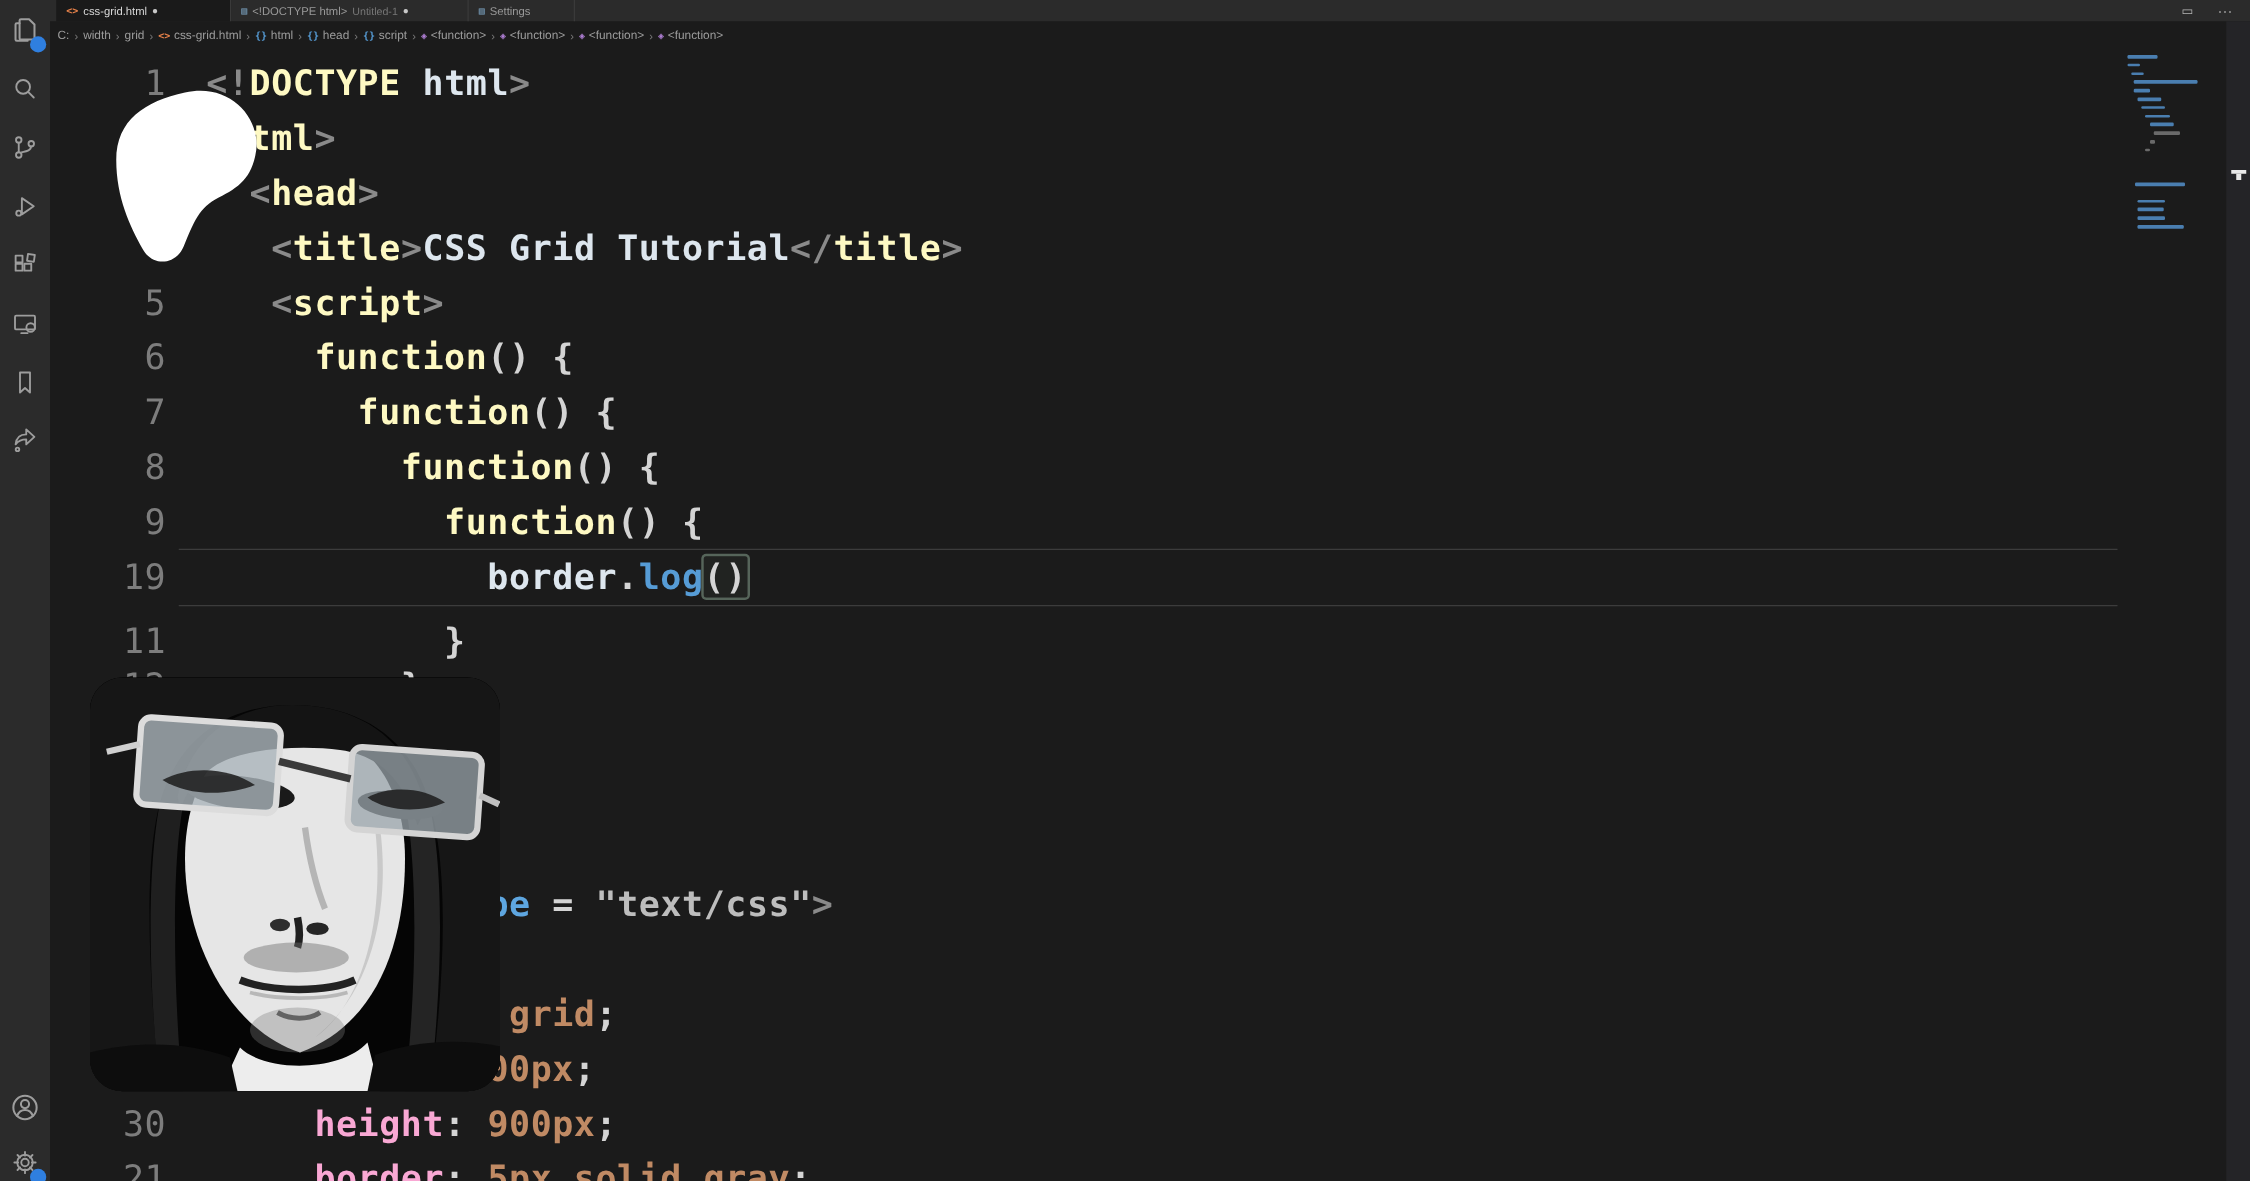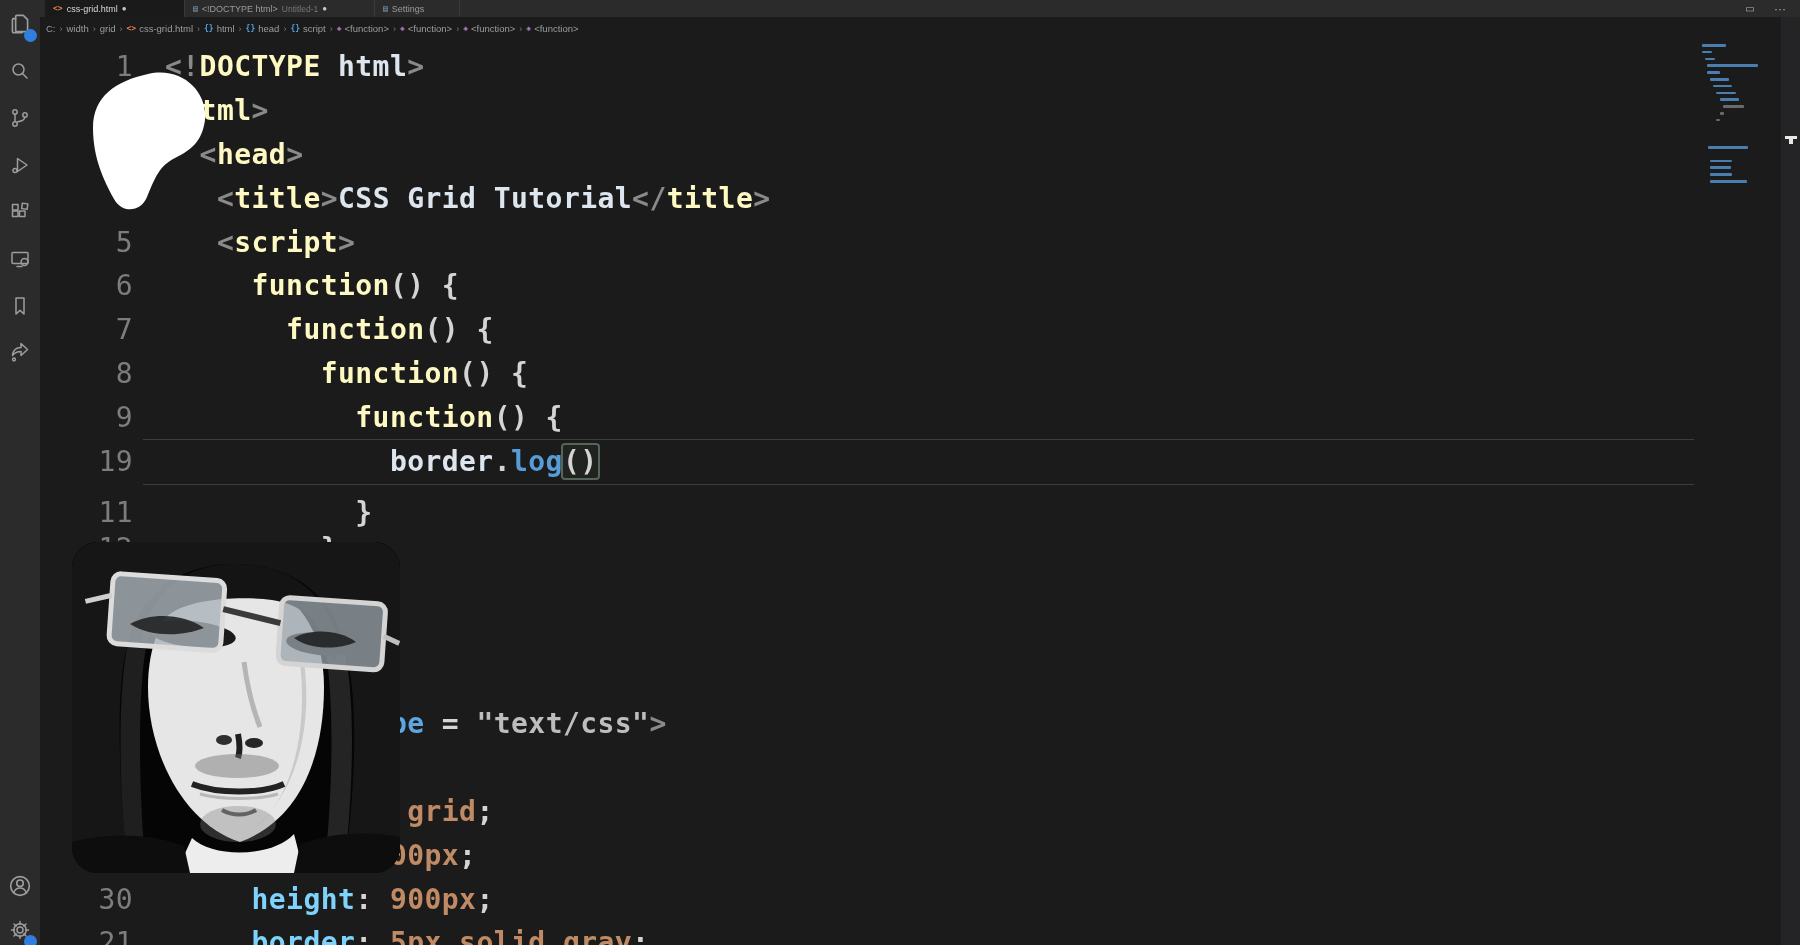--- a/index.html
+++ b/index.html
@@ -27,21 +27,21 @@
   .bc-sep{margin:0 4px;color:#7a7a7a;font-size:9px;}
   .bc-ic{font-family:"DejaVu Sans Mono",monospace;font-size:8px;font-weight:bold;}
   
   #editor{position:absolute;left:40px;top:40px;right:0;bottom:0;}
   .cl{position:absolute;left:0;display:flex;height:43.8px;align-items:center;width:1730px;}
   .cl .num{width:93px;text-align:right;color:#7d7d7d;font-family:"DejaVu Sans Mono",monospace;
            font-size:28px;letter-spacing:.44px;flex:none;}
   .cl .code{margin-left:32px;white-space:pre;font-family:"DejaVu Sans Mono",monospace;
             font-size:28px;letter-spacing:.44px;font-weight:600;}
   .tk-w{color:#d4d4d4}.tk-p{color:#8a8a8a}.tk-tag{color:#fef9c3}.tk-pale{color:#dde6ee}
-  .tk-attr{color:#5ea6e0}.tk-str{color:#bdbdbd}.tk-prop{color:#7dd3fc}.tk-val{color:#c08a64}.tk-fn{color:#569cd6}
+  .tk-attr{color:#5ea6e0}.tk-str{color:#bdbdbd}.tk-prop{color:#f9a8d4}.tk-val{color:#c08a64}.tk-fn{color:#569cd6}
   .bkt{box-shadow:0 0 0 2px #56655a;background:rgba(90,110,90,.10);border-radius:2px;}
   #curline{position:absolute;left:143px;width:1551px;top:439px;height:44px;
            border-top:1px solid #3c3c3c;border-bottom:1px solid #3c3c3c;z-index:0;}
   
   #blob{position:absolute;left:88px;top:70px;z-index:5;}
   #webcam{position:absolute;left:72px;top:542px;width:328px;height:331px;border-radius:26px;
           overflow:hidden;background:#000;z-index:6;}
   
   #minimap{position:absolute;left:1700px;top:40px;width:68px;height:160px;z-index:2;}
   .mm{position:absolute;height:2.6px;border-radius:1px;}

